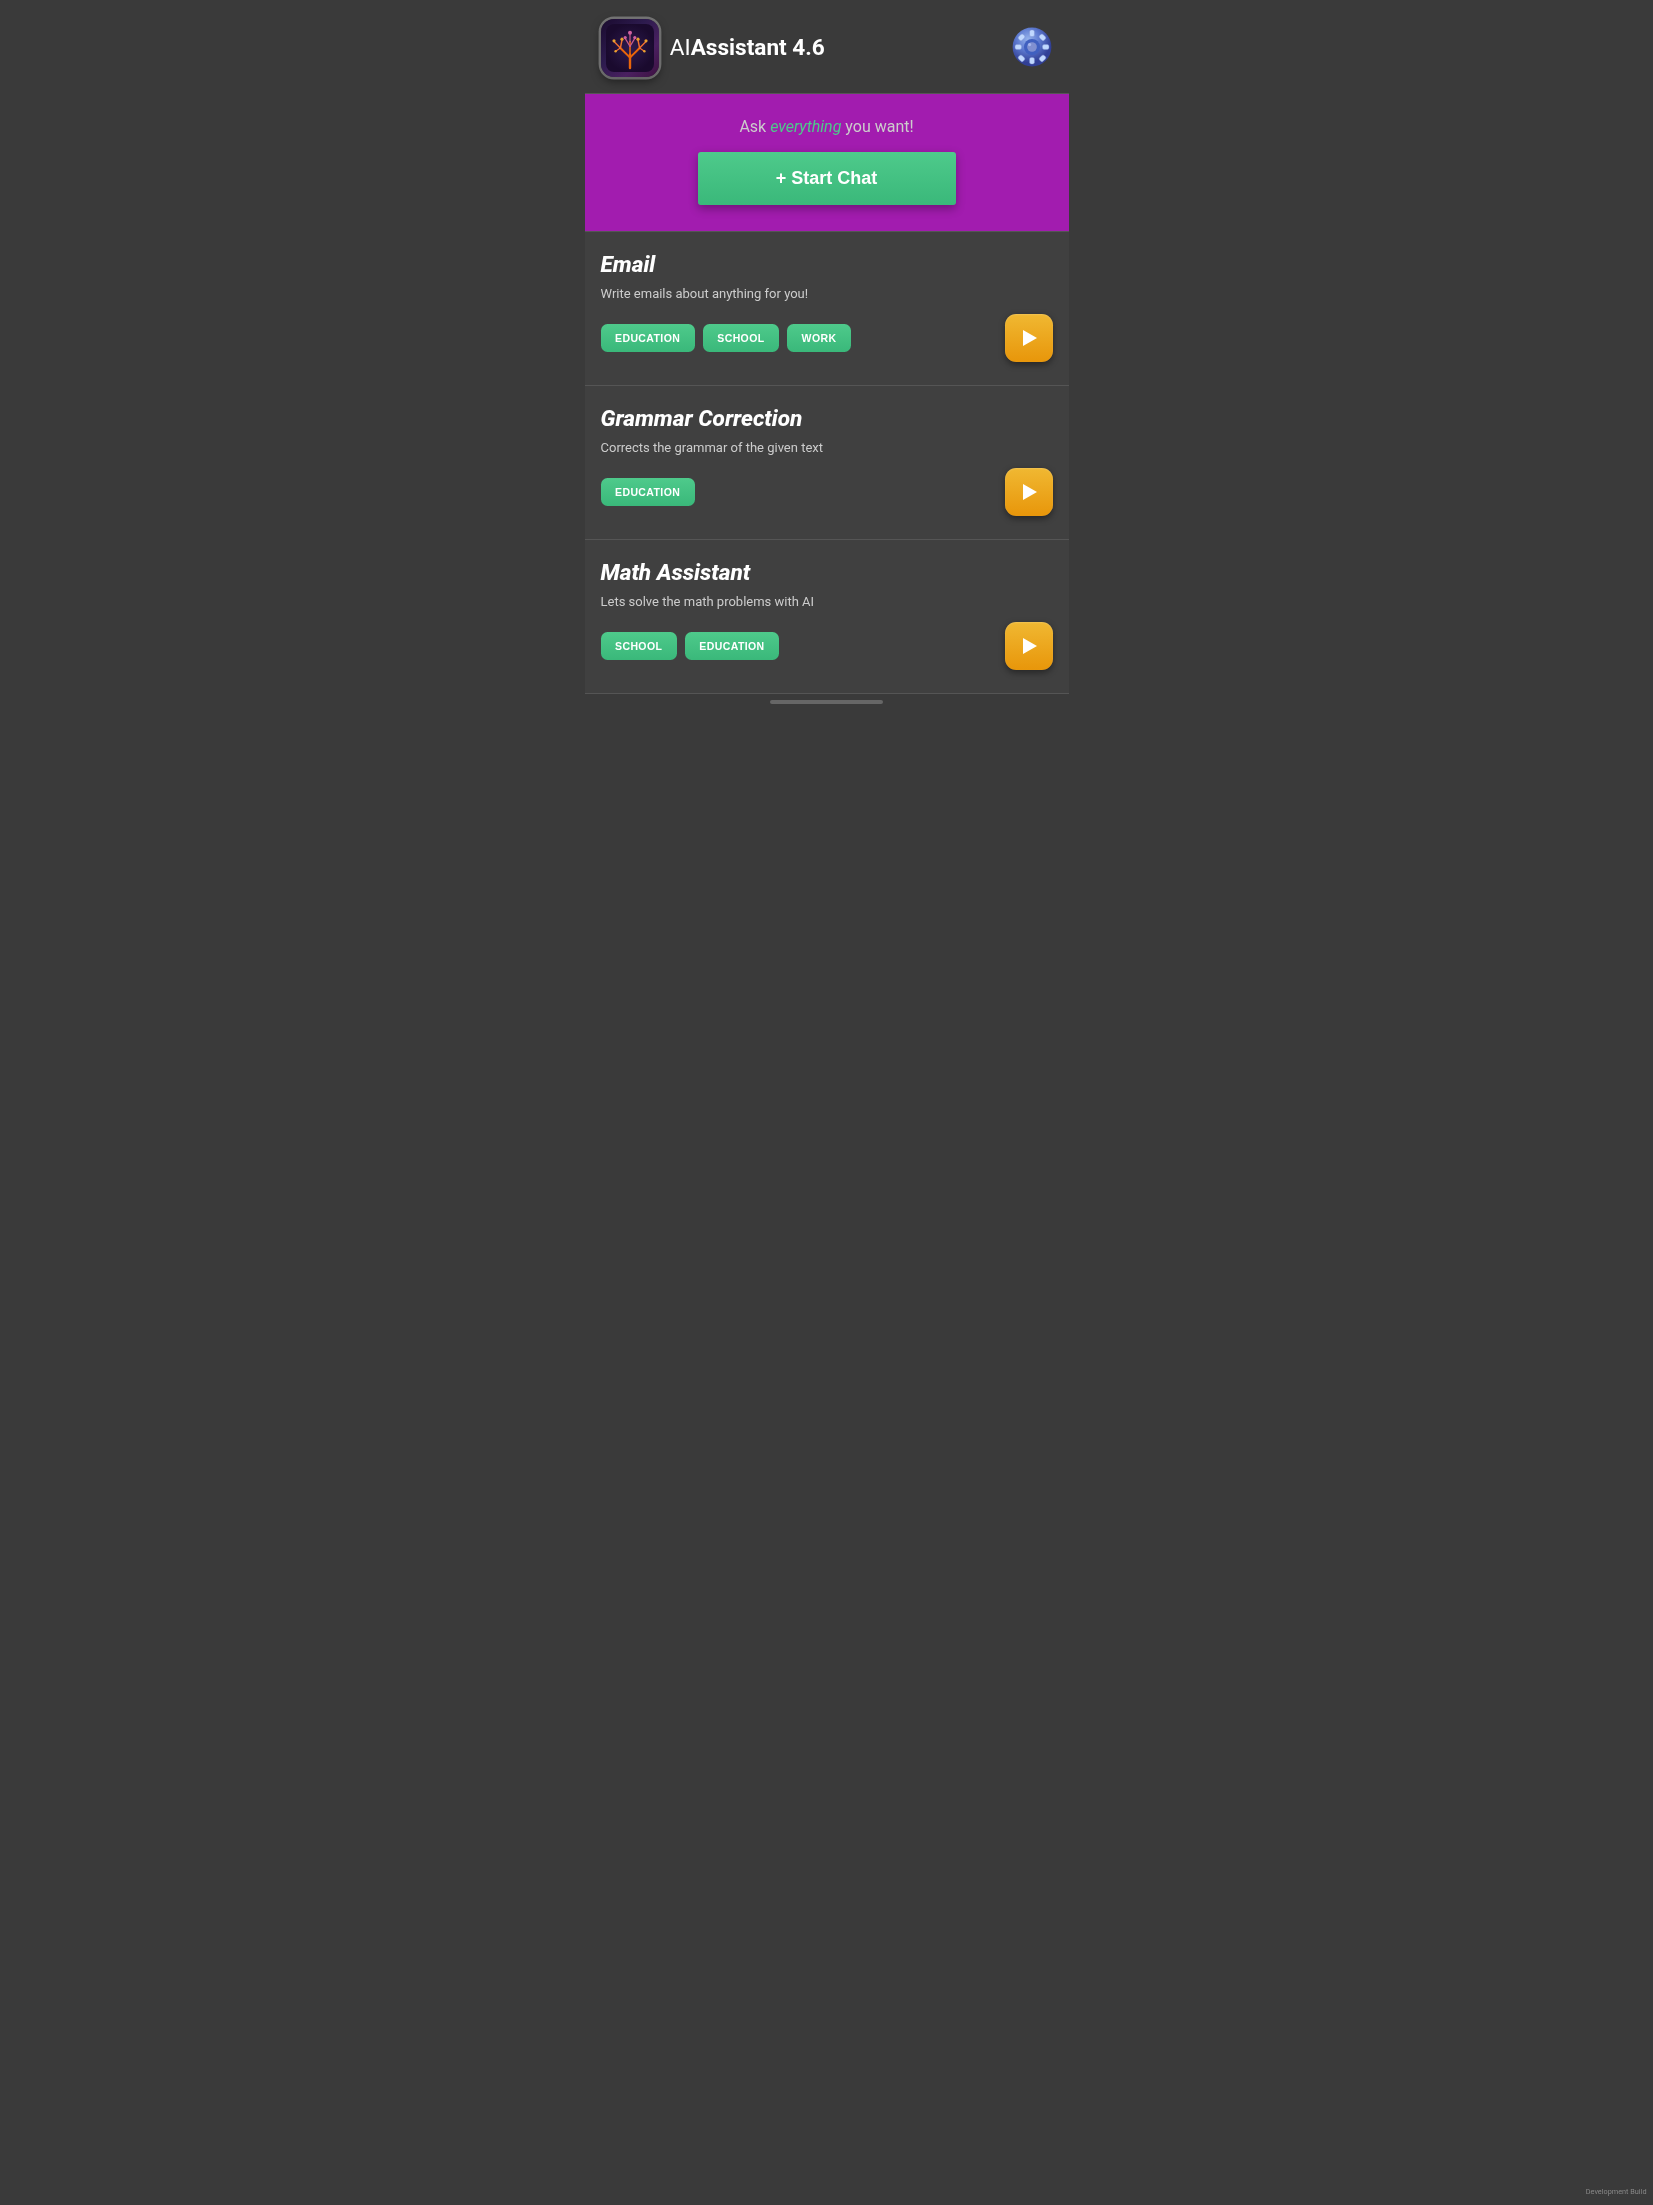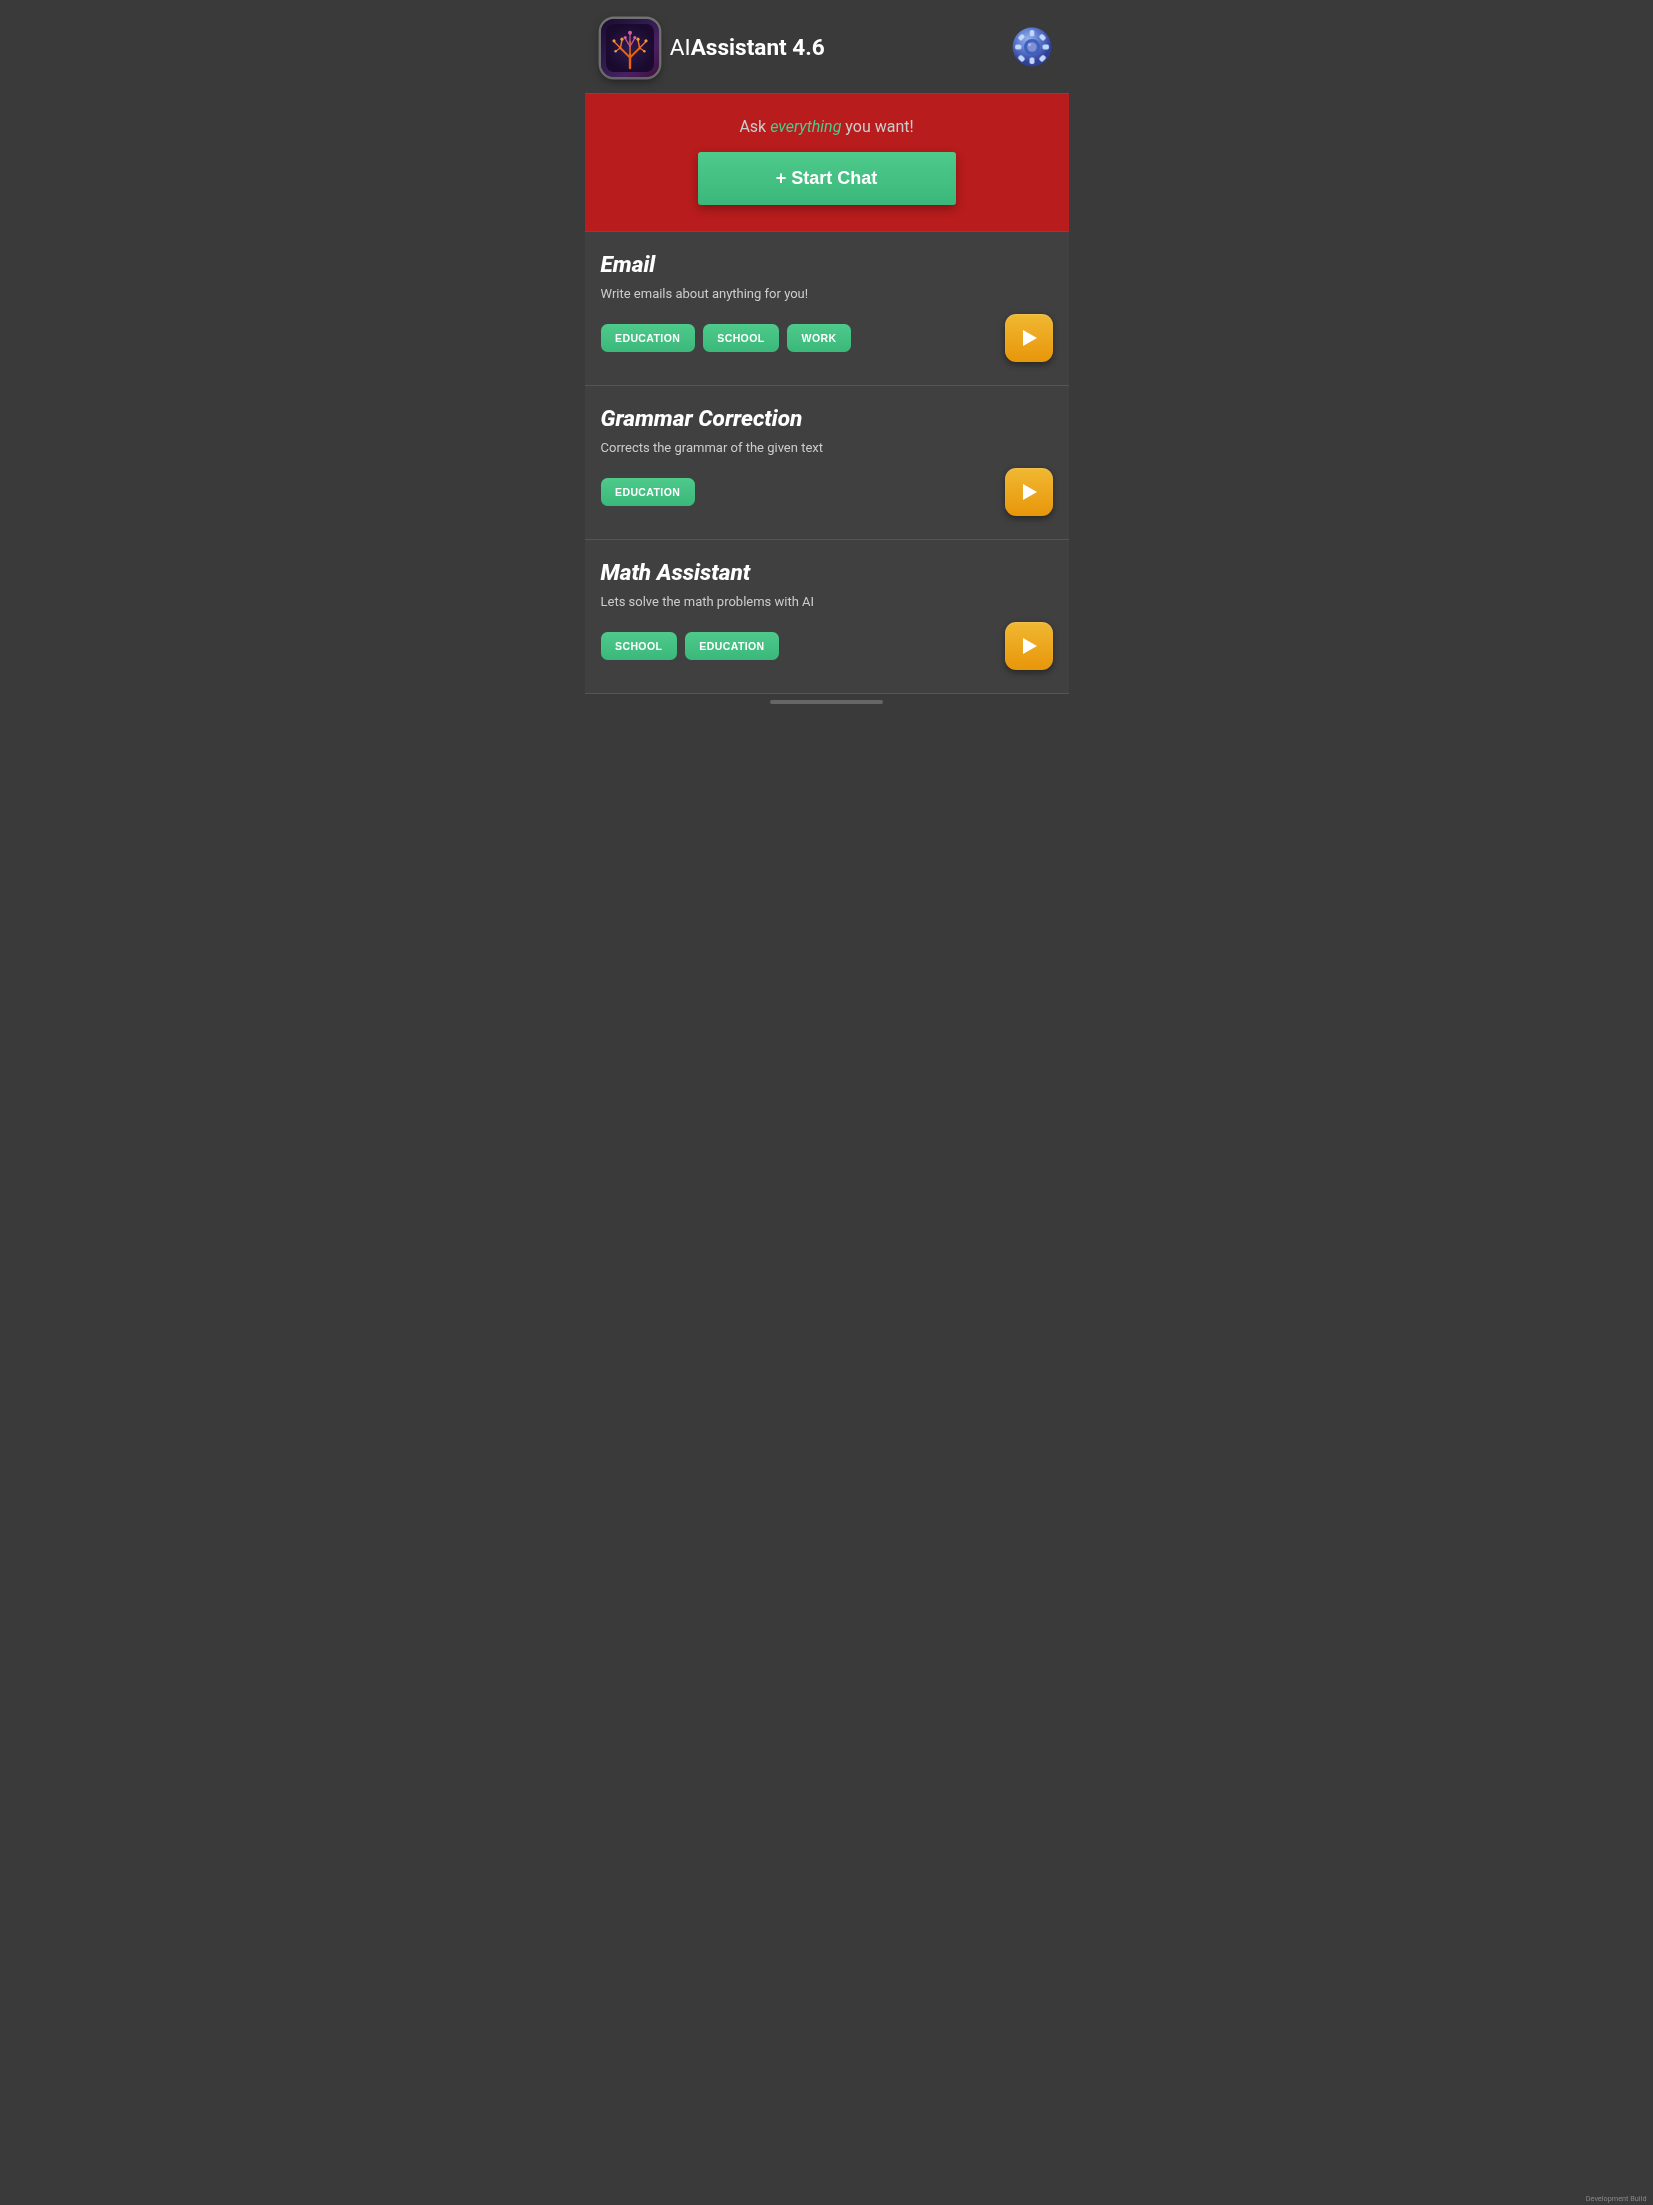--- a/index.html
+++ b/index.html
@@ -65,21 +65,21 @@
 
     .app-title-line2 {
       font-size: 22.6px;
       font-weight: 700;
       color: #ffffff;
       line-height: 1.1;
     }
 
     
     .hero-section {
-      background-color: #b91c1c;
+      background-color: #a21caf;
       padding: 22.6px 16px 26px 16px;
       text-align: center;
       border-bottom: 0.8px solid #555;
     }
 
     .hero-text {
       font-size: 16px;
       color: #cccccc;
       margin-bottom: 16px;
     }
@@ -182,21 +182,21 @@
 
     .bottom-indicator {
       width: 113px;
       height: 4px;
       background-color: #666;
       border-radius: 2.4px;
     }
 
     .dev-build {
       position: fixed;
-      bottom: 2px;
+      bottom: 9px;
       right: 6.5px;
       font-size: 7.3px;
       color: #888;
     }
   </style>
 </head>
 <body>
 
 <div class="header">
   <div class="header-left">

